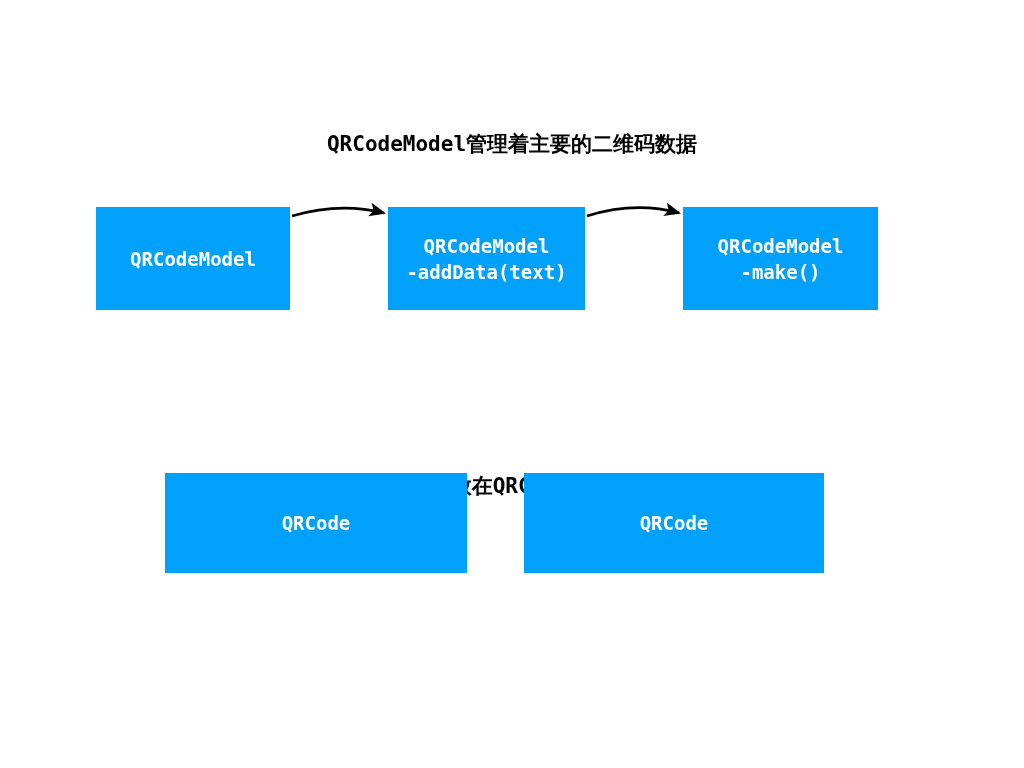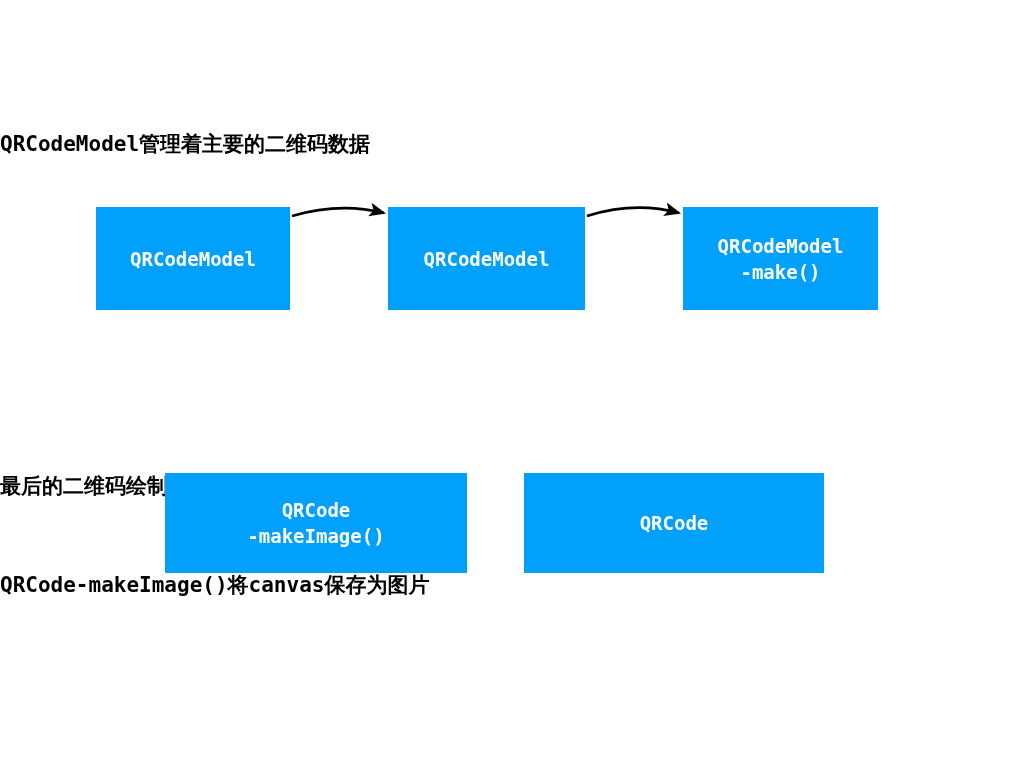--- a/index.html
+++ b/index.html
@@ -18,21 +18,21 @@
   .canvas {
     position: absolute;
     inset: 0;
     width: 1024px;
     height: 768px;
   }
 
   
   .heading {
     position: absolute;
-    text-align: left;
+    text-align: center;
     color: #000000;
     font-weight: bold;
     font-family: "DejaVu Sans Mono", "DejaVu Sans", monospace;
     white-space: pre;
     letter-spacing: 0px;
   }
 
   #title-text {
     left: 0;
     top: 130px;
@@ -99,44 +99,43 @@
 <div class="canvas">
 
   <div class="heading" id="title-text">QRCodeModel管理着主要的二维码数据</div>
 
   <div class="node-box" id="box-model">
     <span class="node-line">QRCodeModel</span>
   </div>
 
   <div class="node-box" id="box-adddata">
     <span class="node-line">QRCodeModel</span>
+    <span class="node-line">-addData(text)</span>
   </div>
 
   <div class="node-box" id="box-make">
     <span class="node-line">QRCodeModel</span>
     <span class="node-line">-make()</span>
   </div>
 
   <svg class="arrow-layer" viewBox="0 0 1024 768" width="1024" height="768" xmlns="http://www.w3.org/2000/svg">
     <defs>
       <marker id="arrowhead" markerWidth="7" markerHeight="7" refX="5.6" refY="3" orient="auto" markerUnits="strokeWidth">
         <path d="M0,0.3 L6.4,3 L0,5.7 L1.5,3 Z" fill="#000000"></path>
       </marker>
     </defs>
     <path d="M292,216 Q340,202 384,213" fill="none" stroke="#000000" stroke-width="2.6" marker-end="url(#arrowhead)"></path>
     <path d="M587,216 Q635,201 679,213" fill="none" stroke="#000000" stroke-width="2.6" marker-end="url(#arrowhead)"></path>
   </svg>
 
   <div class="heading" id="caption-block">
     <span class="cap-line">最后的二维码绘制放在QRCode-makeImage()中</span>
-    <span class="cap-line">QRCode-makeImage()将canvas保存为图片</span>
   </div>
 
   <div class="node-box" id="box-makeimage">
     <span class="node-line">QRCode</span>
-    <span class="node-line">-makeImage()</span>
   </div>
 
   <div class="node-box" id="box-exportimage">
     <span class="node-line">QRCode</span>
   </div>
 
 </div>
 
 </body></html>

